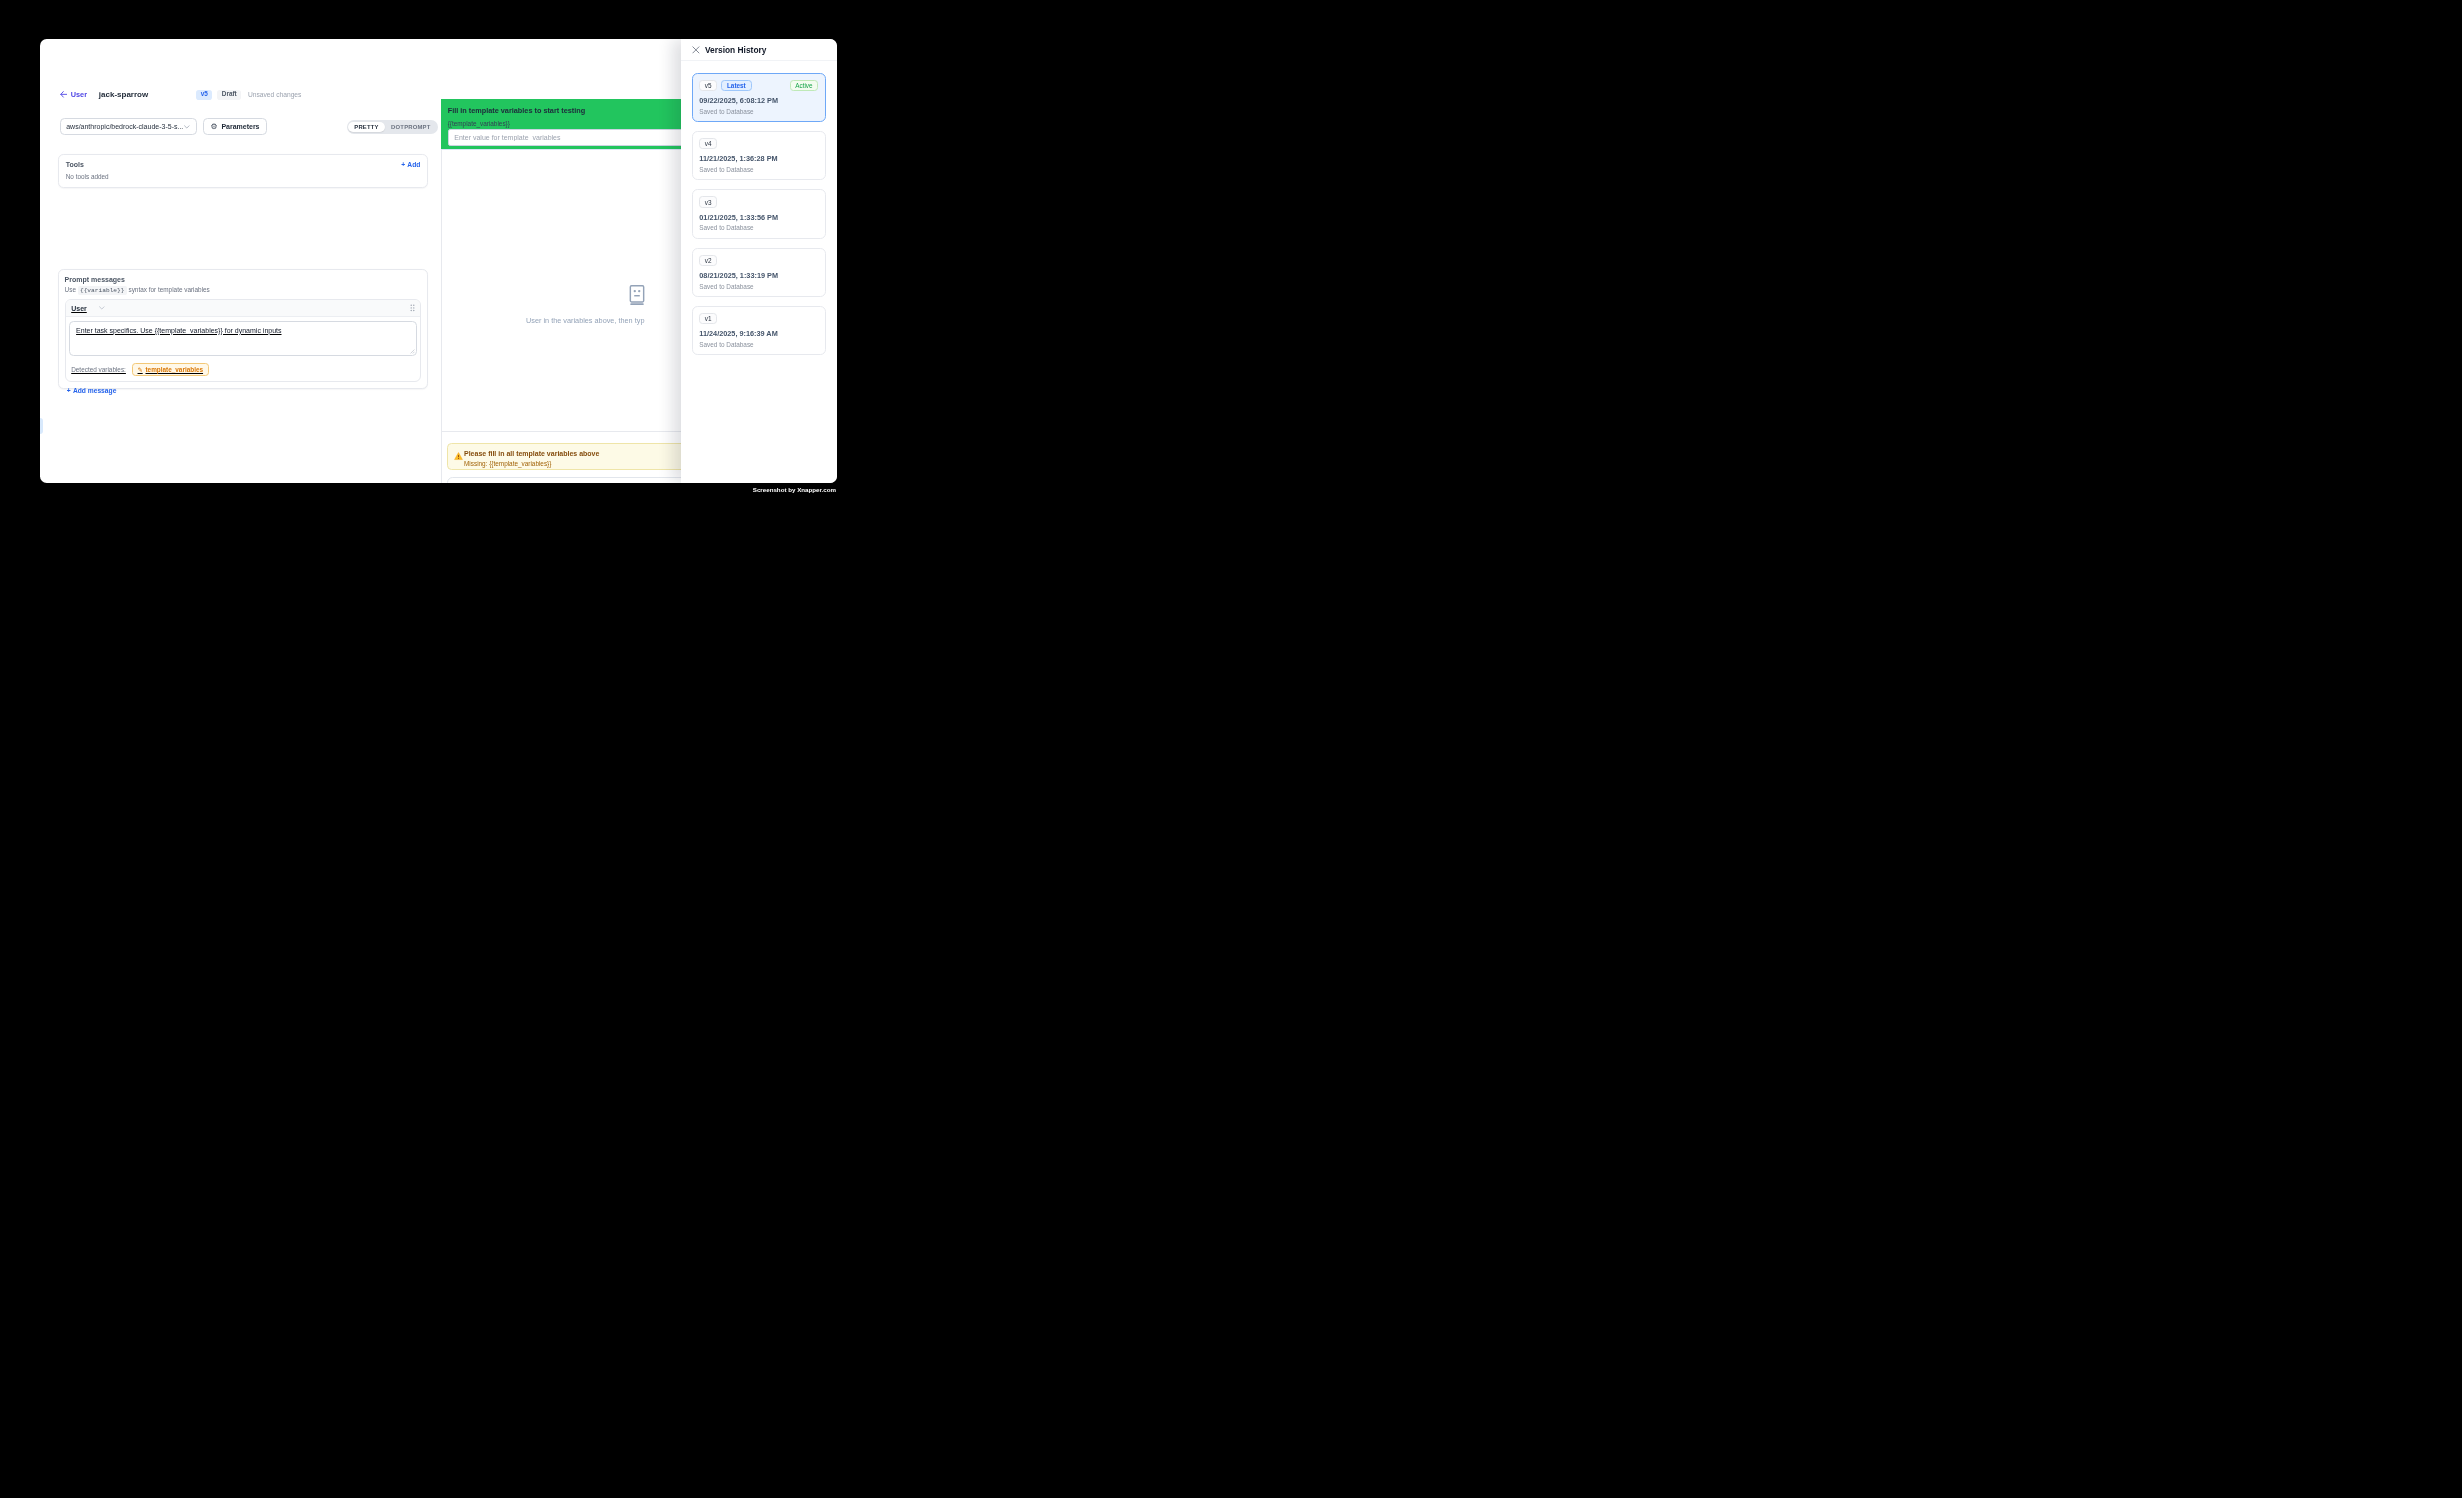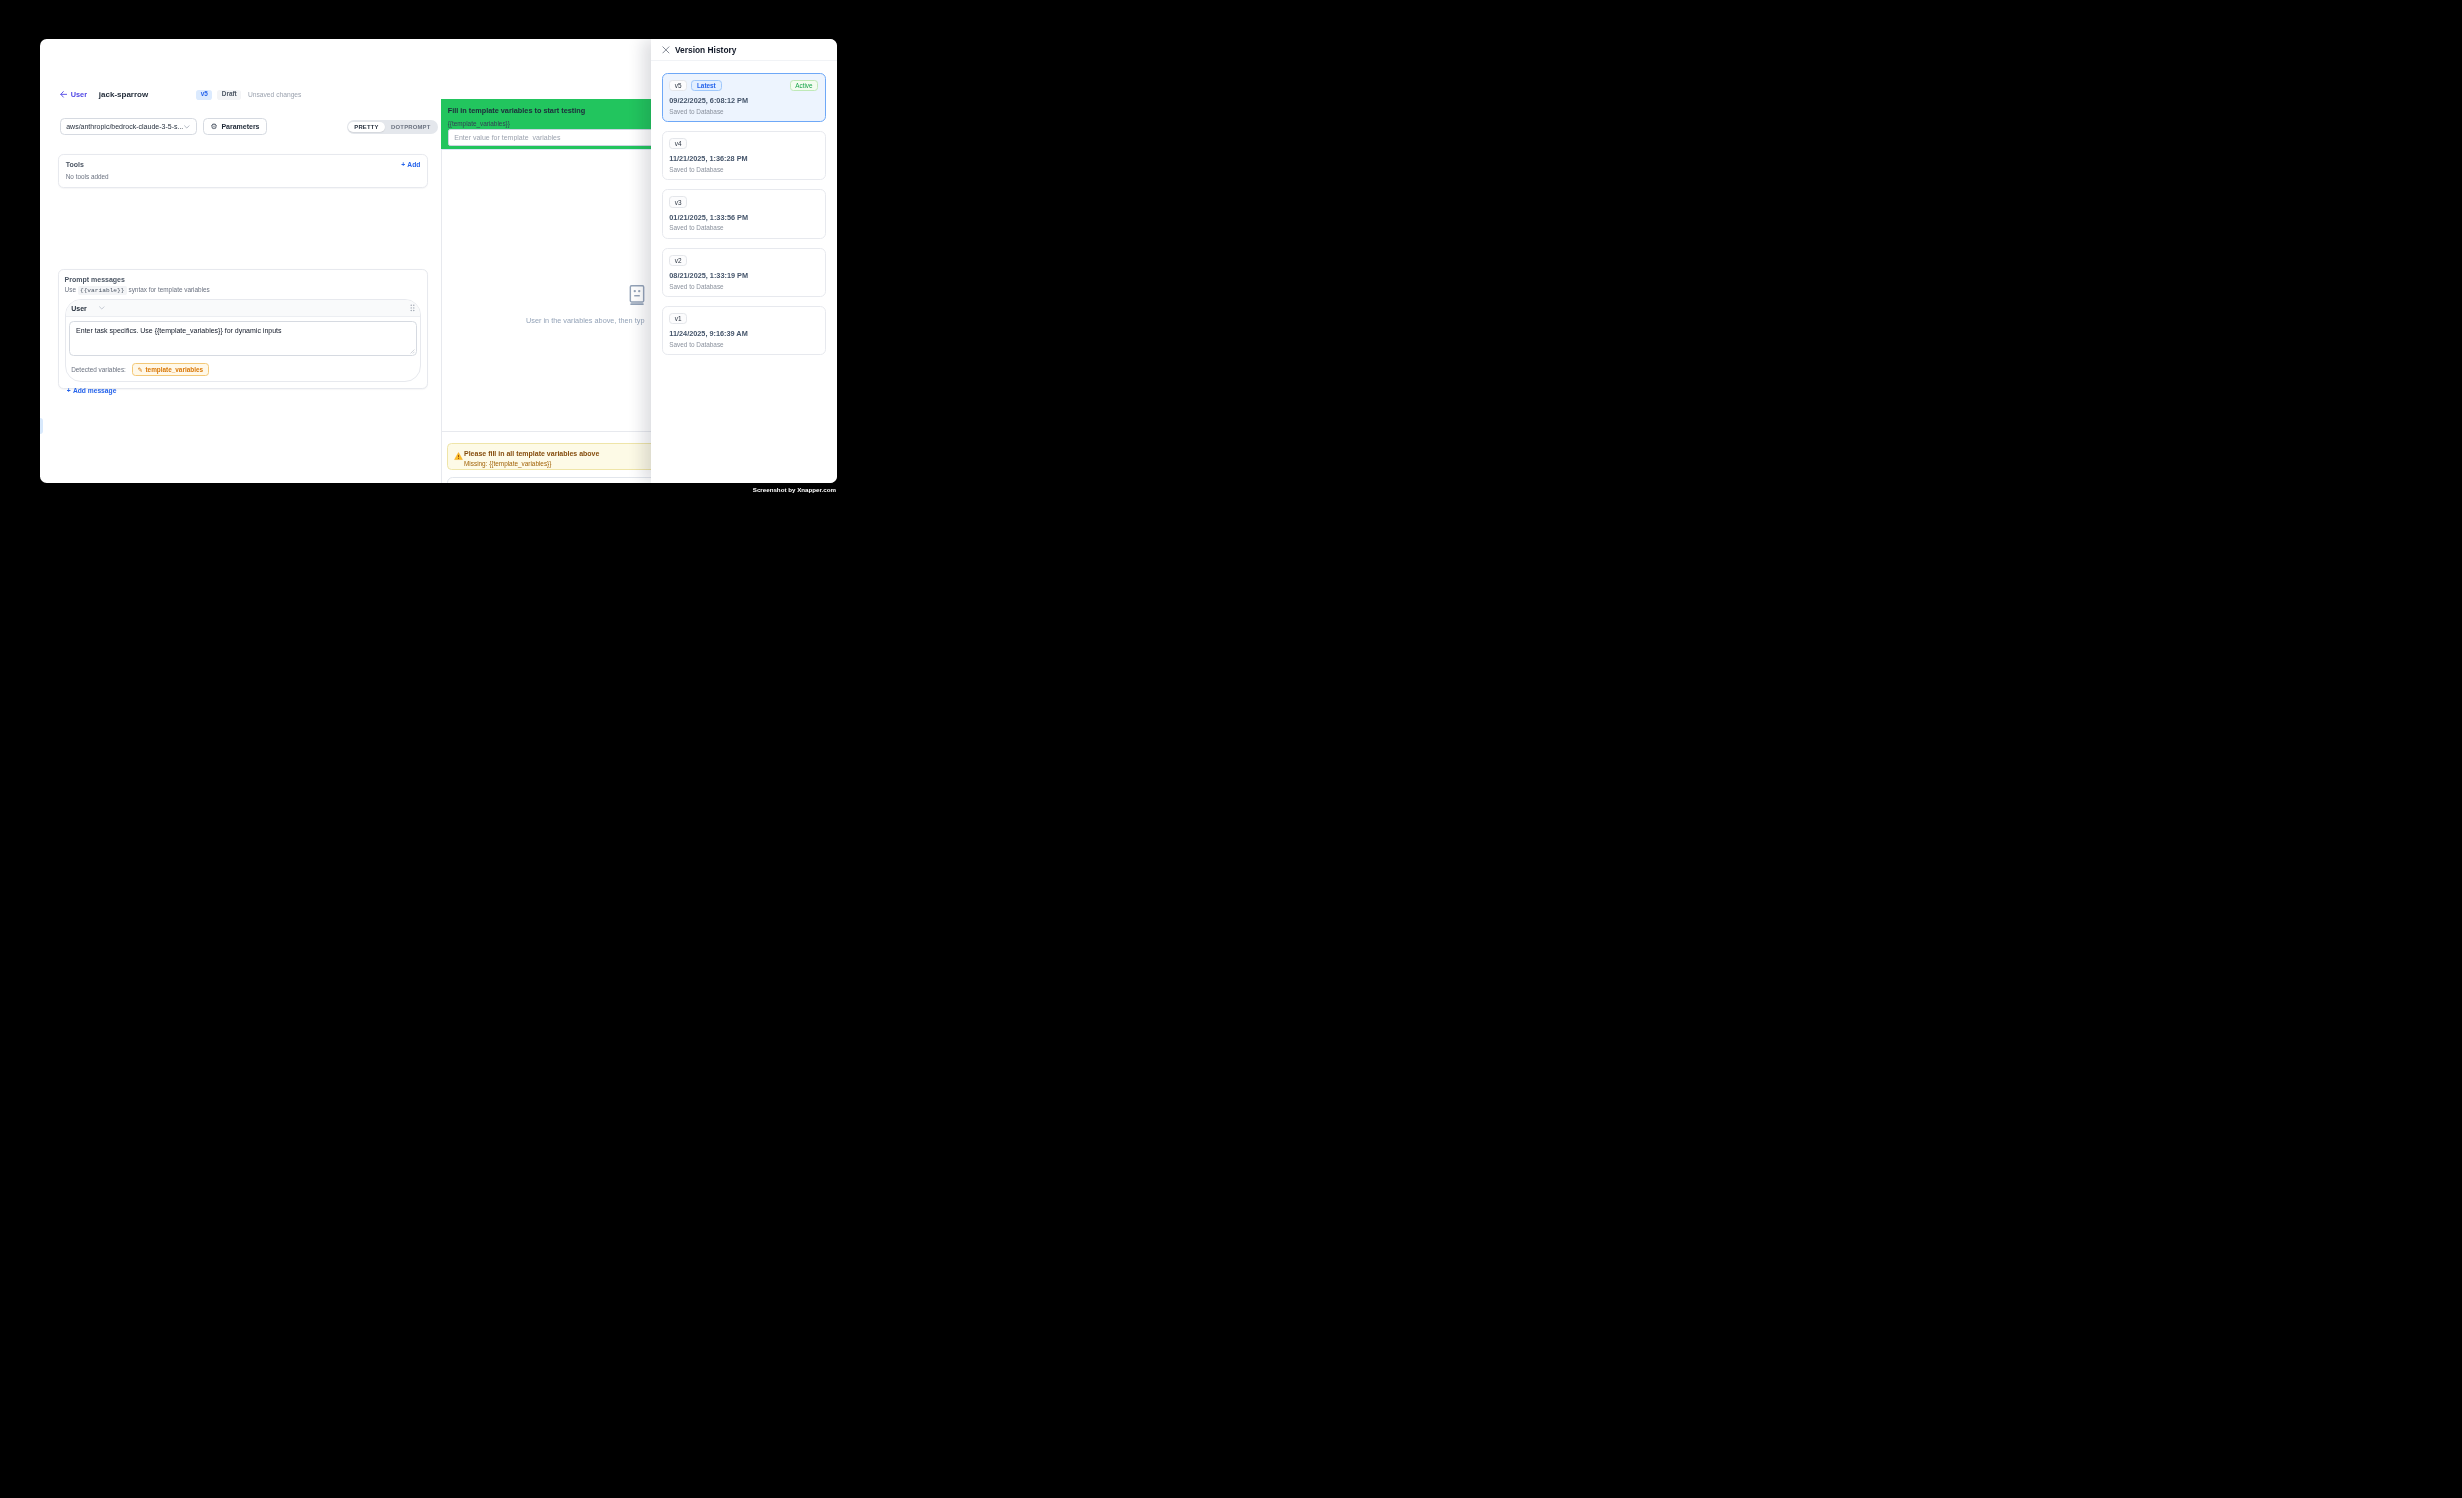--- a/index.html
+++ b/index.html
@@ -49,21 +49,21 @@
   .dev-card { top:153px; height:71px; padding:6.2px 5.6px; }
   .ta-wrap { position:relative; }
   textarea.ta { width:100%; border:0.6px solid #d6dae1; border-radius:4.5px; font-family:"Liberation Sans",sans-serif;
       font-size:7px; color:#111827; padding:4.5px 5.6px; resize:none; outline:none; background:#fff; display:block; }
   .dev-card textarea.ta { margin-top:5px; height:37px; }
   .grip { position:absolute; right:1.7px; bottom:1.7px; width:5px; height:5px; pointer-events:none; }
 
   .prompt-card { top:230px; height:120px; padding:6.2px 5.6px; }
   .code { font-family:"Liberation Mono","DejaVu Sans Mono",monospace; background:#f3f4f6; border-radius:1.7px;
           padding:0.6px 2.2px; font-size:6.2px; color:#4b5563; }
-  .msg-block { margin-top:5px; border:0.6px solid #e7e9ee; border-radius:16px; overflow:hidden; }
+  .msg-block { margin-top:5px; border:0.6px solid #e7e9ee; border-radius:6px; overflow:hidden;text-decoration:underline; }
   .msg-head { height:17.3px; background:#f9fafb; border-bottom:0.6px solid #eceef2; display:flex; align-items:center; padding:0 5.6px; }
   .role { display:flex; align-items:center; gap:12.3px; font-size:7px; font-weight:600; color:#1f2937; cursor:pointer; }
   .drag { margin-left:auto; cursor:grab; display:flex; }
   .msg-body { padding:3.9px; }
   .msg-body textarea.ta { height:35px; }
   .detected { display:flex; align-items:center; gap:5.6px; padding:3.4px 5.6px 5px; }
   .detected .lbl { font-size:6.4px; color:#6b7280; }
   .var-pill { display:inline-flex; align-items:center; gap:2.8px; background:#fff8e8; border:0.6px solid #f3c877;
       color:#d97706; border-radius:3.4px; padding:1.7px 5px; font-size:6.4px; font-weight:600; cursor:pointer; }
   .var-pill .pencil { font-family:"DejaVu Sans",sans-serif; font-size:6.2px; }
@@ -89,21 +89,21 @@
   .warn-icon { position:absolute; left:6.2px; top:8.4px; }
   .warn-title { position:absolute; left:16px; top:6.2px; font-size:7px; font-weight:700; color:#854d0e; }
   .warn-detail { position:absolute; left:16px; top:16px; font-size:6.4px; color:#a16207; }
   .chat-box { position:absolute; left:407px; top:438px; width:315px; height:22.4px; background:#fff;
       border:0.6px solid #e2e6ec; border-radius:5.6px; }
 
   .left-notch { position:absolute; left:0; top:379px; width:2.8px; height:15.7px; background:#d8e9fc;
       border-radius:0 3.4px 3.4px 0; }
 
   
-  .vh { position:absolute; right:0; top:0; width:186px; height:100%; background:#fff;
+  .vh { position:absolute; right:0; top:0; width:156px; height:100%; background:#fff;
         border-radius:0 6.7px 6.7px 0; box-shadow:-7.8px 0 15.7px rgba(15,23,42,.14); z-index:10; }
   .vh-header { height:22.4px; border-bottom:0.6px solid #f1f3f6; display:flex; align-items:center; padding:0 11.2px; }
   .vh-title { margin-left:5px; font-size:8.4px; font-weight:700; color:#111827; }
   .vh-close { cursor:pointer; display:flex; }
   .vh-body { padding:11.2px 11.2px 0 10.6px; }
   .vcard { border:0.6px solid #e7e9ee; border-radius:5.6px; background:#fff; padding:6.2px 6.7px; margin-bottom:9px; cursor:pointer; }
   .vcard.sel { background:#edf4fe; border:0.6px solid #6ea8f7; }
   .vrow { display:flex; align-items:center; }
   .vtag { font-size:6.4px; color:#1f2937; background:#fcfcfd; border:0.6px solid #e4e6ea; border-radius:3.4px; padding:1.1px 4.5px; }
   .latest { margin-left:3.9px; font-size:6.4px; font-weight:600; color:#2563eb; background:#e3efff;

